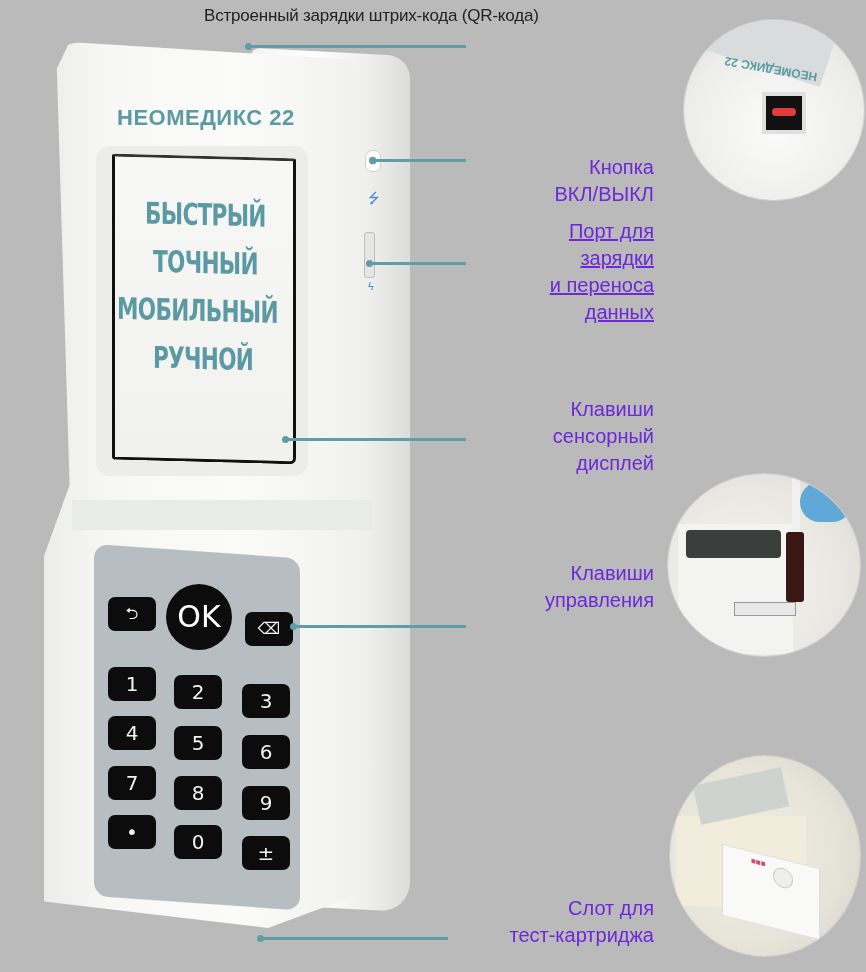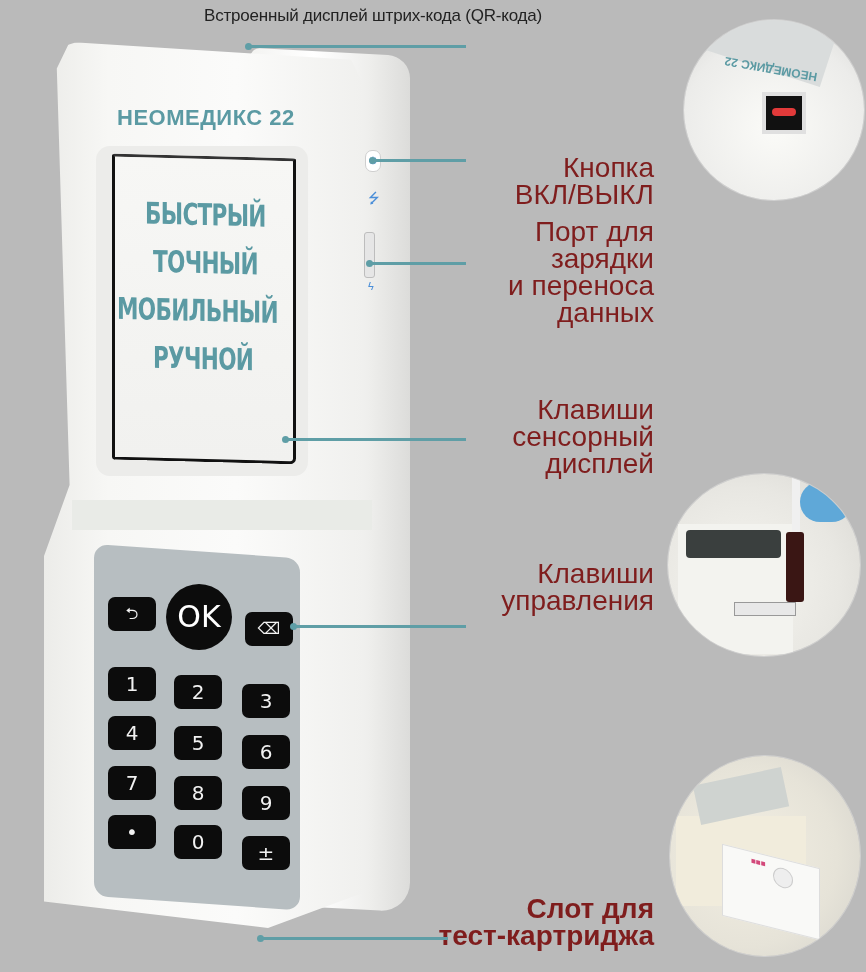--- a/index.html
+++ b/index.html
@@ -3,21 +3,21 @@
 <meta charset="utf-8">
 <style>
   html, body { margin: 0; padding: 0; }
   body {
     width: 866px; height: 972px; position: relative; overflow: hidden;
     background: #bababa;
     font-family: "Liberation Sans", sans-serif;
   }
   .abs { position: absolute; }
   .label {
-    position: absolute; color: #7f1d1d; font-size: 28px; line-height: 27px;
+    position: absolute; color: #6d28d9; font-size: 20px; line-height: 27px;
     text-align: right; white-space: pre-line;
   }
   .top-label { position: absolute; left: 204px; top: 6px; font-size: 17px; color: #222; letter-spacing: -0.2px; }
   .line { position: absolute; height: 3px; background: #5f9ea6; }
   .dot { position: absolute; width: 7px; height: 7px; border-radius: 50%; background: #5f9ea6; }
 
   
   .device-side {
     position: absolute; left: 250px; top: 52px; width: 160px; height: 856px;
     background: linear-gradient(90deg, #f3f3f1 0%, #ffffff 40%, #eeeeec 75%, #dcdcda 100%);
@@ -80,33 +80,33 @@
     position: absolute; border-radius: 50%; overflow: hidden;
     box-shadow: 0 0 0 1px rgba(255,255,255,0.3);
   }
   .photo1 { left: 684px; top: 20px; width: 180px; height: 180px; background: radial-gradient(circle at 50% 60%, #fbfbf8 0%, #ececea 65%, #d6d6d4 100%); }
   .photo2 { left: 668px; top: 474px; width: 192px; height: 182px; background: radial-gradient(circle at 40% 60%, #f6f5f0 0%, #e8e7e2 60%, #d8d7d2 100%); }
   .photo3 { left: 670px; top: 756px; width: 190px; height: 200px; background: radial-gradient(circle at 40% 50%, #f3efe3 0%, #e6e3d8 60%, #d4d2cb 100%); }
 </style>
 </head>
 <body>
 
-<div class="top-label">Встроенный дисплей штрих-кода (QR-кода)</div>
+<div class="top-label">Встроенный зарядки штрих-кода (QR-кода)</div>
 <div class="label" style="right:212px; top:154px;">Кнопка
 ВКЛ/ВЫКЛ</div>
-<div class="label" style="right:212px; top:218px;">Порт для
+<div class="label" style="right:212px; top:218px;text-decoration:underline;">Порт для
 зарядки
 и переноса
 данных</div>
 <div class="label" style="right:212px; top:396px;">Клавиши
 сенсорный
 дисплей</div>
 <div class="label" style="right:212px; top:560px;">Клавиши
 управления</div>
-<div class="label" style="right:212px; top:895px;font-weight:bold;">Слот для
+<div class="label" style="right:212px; top:895px;">Слот для
 тест-картриджа</div>
 
 <div class="device-side"></div>
 <div class="device-front"></div>
 <div class="brand">НЕОМЕДИКС 22</div>
 <div class="bezel"></div>
 <div class="screen">
   <div class="screen-line" style="left:30px; top:38px;">БЫСТРЫЙ</div>
   <div class="screen-line" style="left:38px; top:86px;">ТОЧНЫЙ</div>
   <div class="screen-line" style="left:2px; top:134px;">МОБИЛЬНЫЙ</div>

